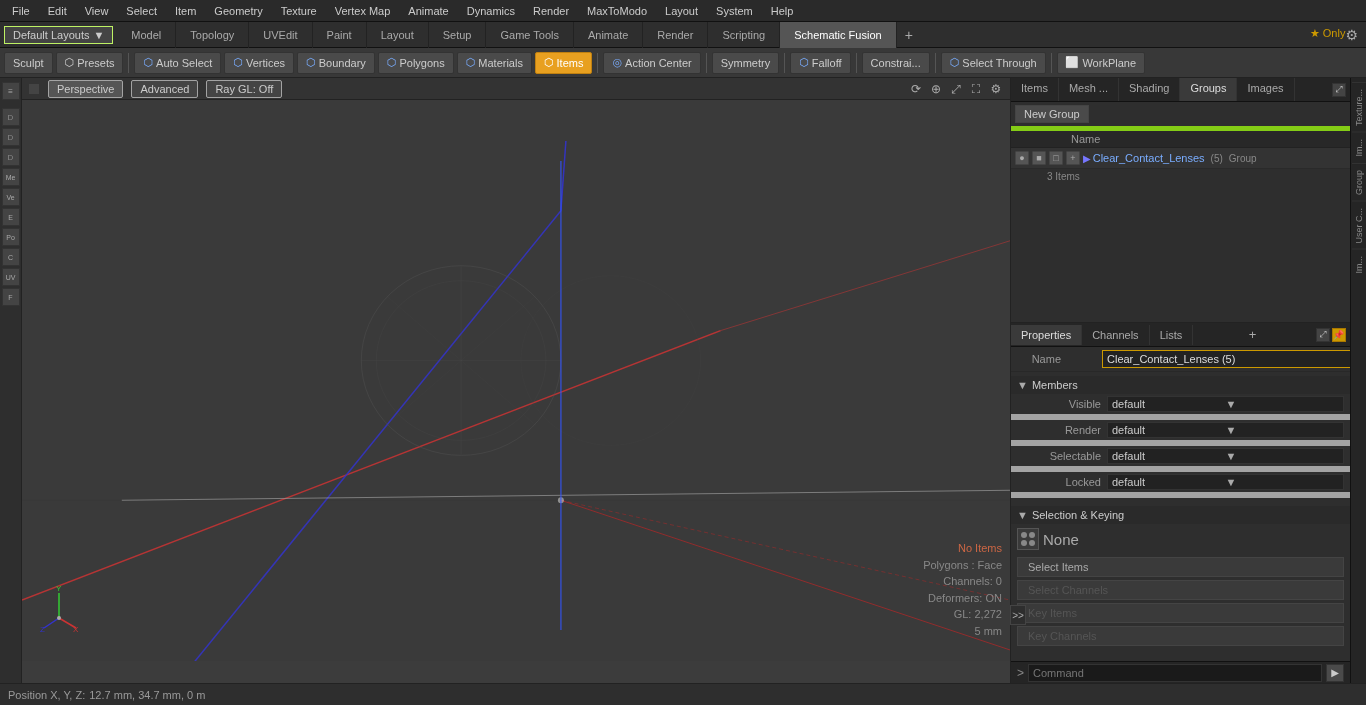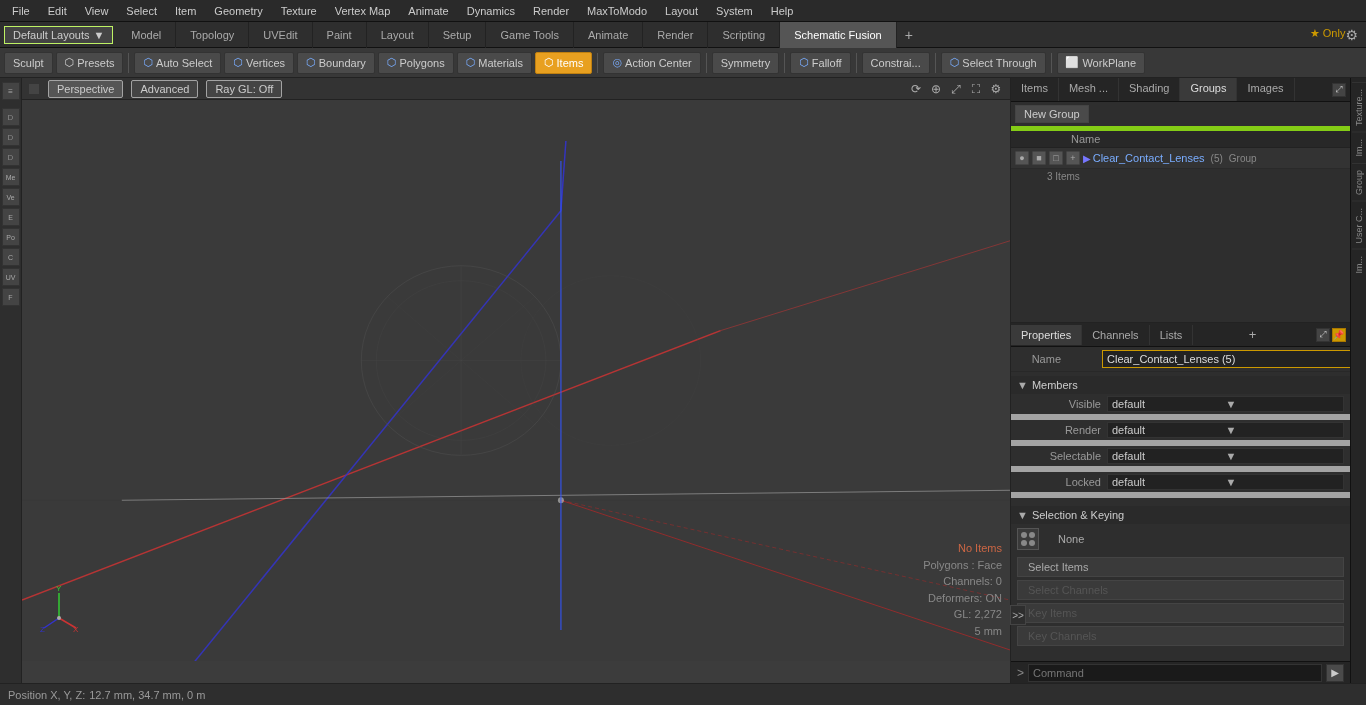--- a/index.html
+++ b/index.html
@@ -82,21 +82,21 @@
     .prop-value { flex: 1; }
     .prop-select-row { display: flex; align-items: center; background: #222; border: 1px solid #333; padding: 1px 4px; color: #ccc; font-size: 11px; cursor: pointer; }
     .prop-select-row span { flex: 1; }
     .prop-select-arrow { color: #aaa; }
 
     
     .name-row { display: flex; align-items: center; padding: 3px 6px; border-bottom: 1px solid #282828; }
     .name-label { color: #999; font-size: 11px; flex: 0 0 50px; text-align: right; padding-right: 6px; }
     .name-input { flex: 1; background: #222; border: 1px solid #444; color: #ddd; font-size: 11px; padding: 2px 4px; }
     .keying-icon-row { display: flex; align-items: center; padding: 4px 6px; gap: 4px; }
-    .keying-none { color: #aaa; font-size: 11px; margin-left: 15px; }
+    .keying-none { color: #aaa; font-size: 15px; }
     .keying-btn { display: block; width: calc(100% - 12px); margin: 3px 6px; padding: 3px 10px; background: #3a3a3a; border: 1px solid #444; color: #aaa; font-size: 11px; cursor: pointer; text-align: left; }
     .keying-btn.disabled { color: #555; cursor: default; }
 
     
     #right-side-tabs { width: 16px; background: #252525; border-left: 1px solid #111; display: flex; flex-direction: column; align-items: center; padding-top: 4px; }
     .side-tab-label { writing-mode: vertical-rl; transform: rotate(180deg); color: #888; font-size: 9px; padding: 6px 2px; cursor: pointer; white-space: nowrap; border-bottom: 1px solid #333; }
 
     
     #command-bar { display: flex; align-items: center; height: 22px; background: #252525; border-top: 1px solid #111; padding: 0 6px; gap: 4px; }
     .cmd-arrow { color: #888; font-size: 12px; cursor: pointer; }

